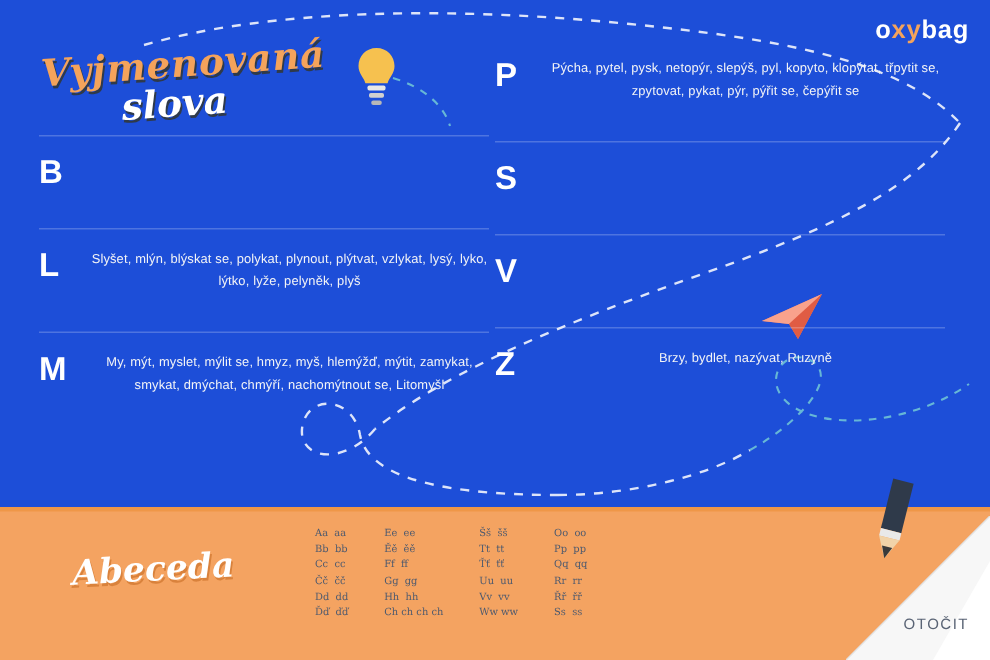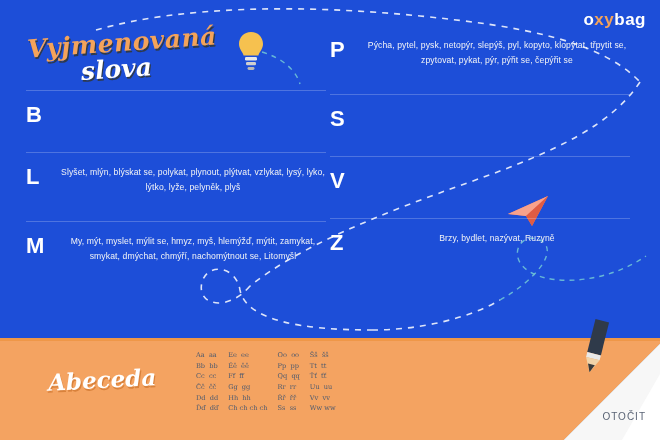--- a/index.html
+++ b/index.html
@@ -157,20 +157,21 @@
     width: 380px;
     display: flex;
     gap: 10px;
   }
   .alpha-col {
     font-size: 6.6px;
     line-height: 1.62;
     color: #4e5a6e;
     white-space: pre;
     font-family: "DejaVu Serif", serif;
+    margin-left: 14px;
   }
 
   
   .pencil {
     position: absolute;
     right: 44px;
     top: -22px;
     width: 40px;
     height: 60px;
   }
@@ -283,32 +284,32 @@
 Cc  cc
 Čč  čč
 Dd  dd
 Ďď  ďď</div>
       <div class="alpha-col">Ee  ee
 Ěě  ěě
 Ff  ff
 Gg  gg
 Hh  hh
 Ch ch ch ch</div>
+      <div class="alpha-col">Šš  šš
+Tt  tt
+Ťť  ťť
+Uu  uu
+Vv  vv
+Ww ww</div>
       <div class="alpha-col">Oo  oo
 Pp  pp
 Qq  qq
 Rr  rr
 Řř  řř
 Ss  ss</div>
-      <div class="alpha-col">Šš  šš
-Tt  tt
-Ťť  ťť
-Uu  uu
-Vv  vv
-Ww ww</div>
     </div>
 
     <svg class="pencil" viewBox="0 0 40 60">
       <g transform="rotate(14 20 30)">
         <rect x="13" y="4" width="14" height="34" fill="#2f3a4a"></rect>
         <rect x="13" y="38" width="14" height="5" fill="#e9e9e9"></rect>
         <polygon points="13,43 27,43 20,57" fill="#f1d3a8"></polygon>
         <polygon points="16.5,49 23.5,49 20,57" fill="#3a3a3a"></polygon>
       </g>
     </svg>

